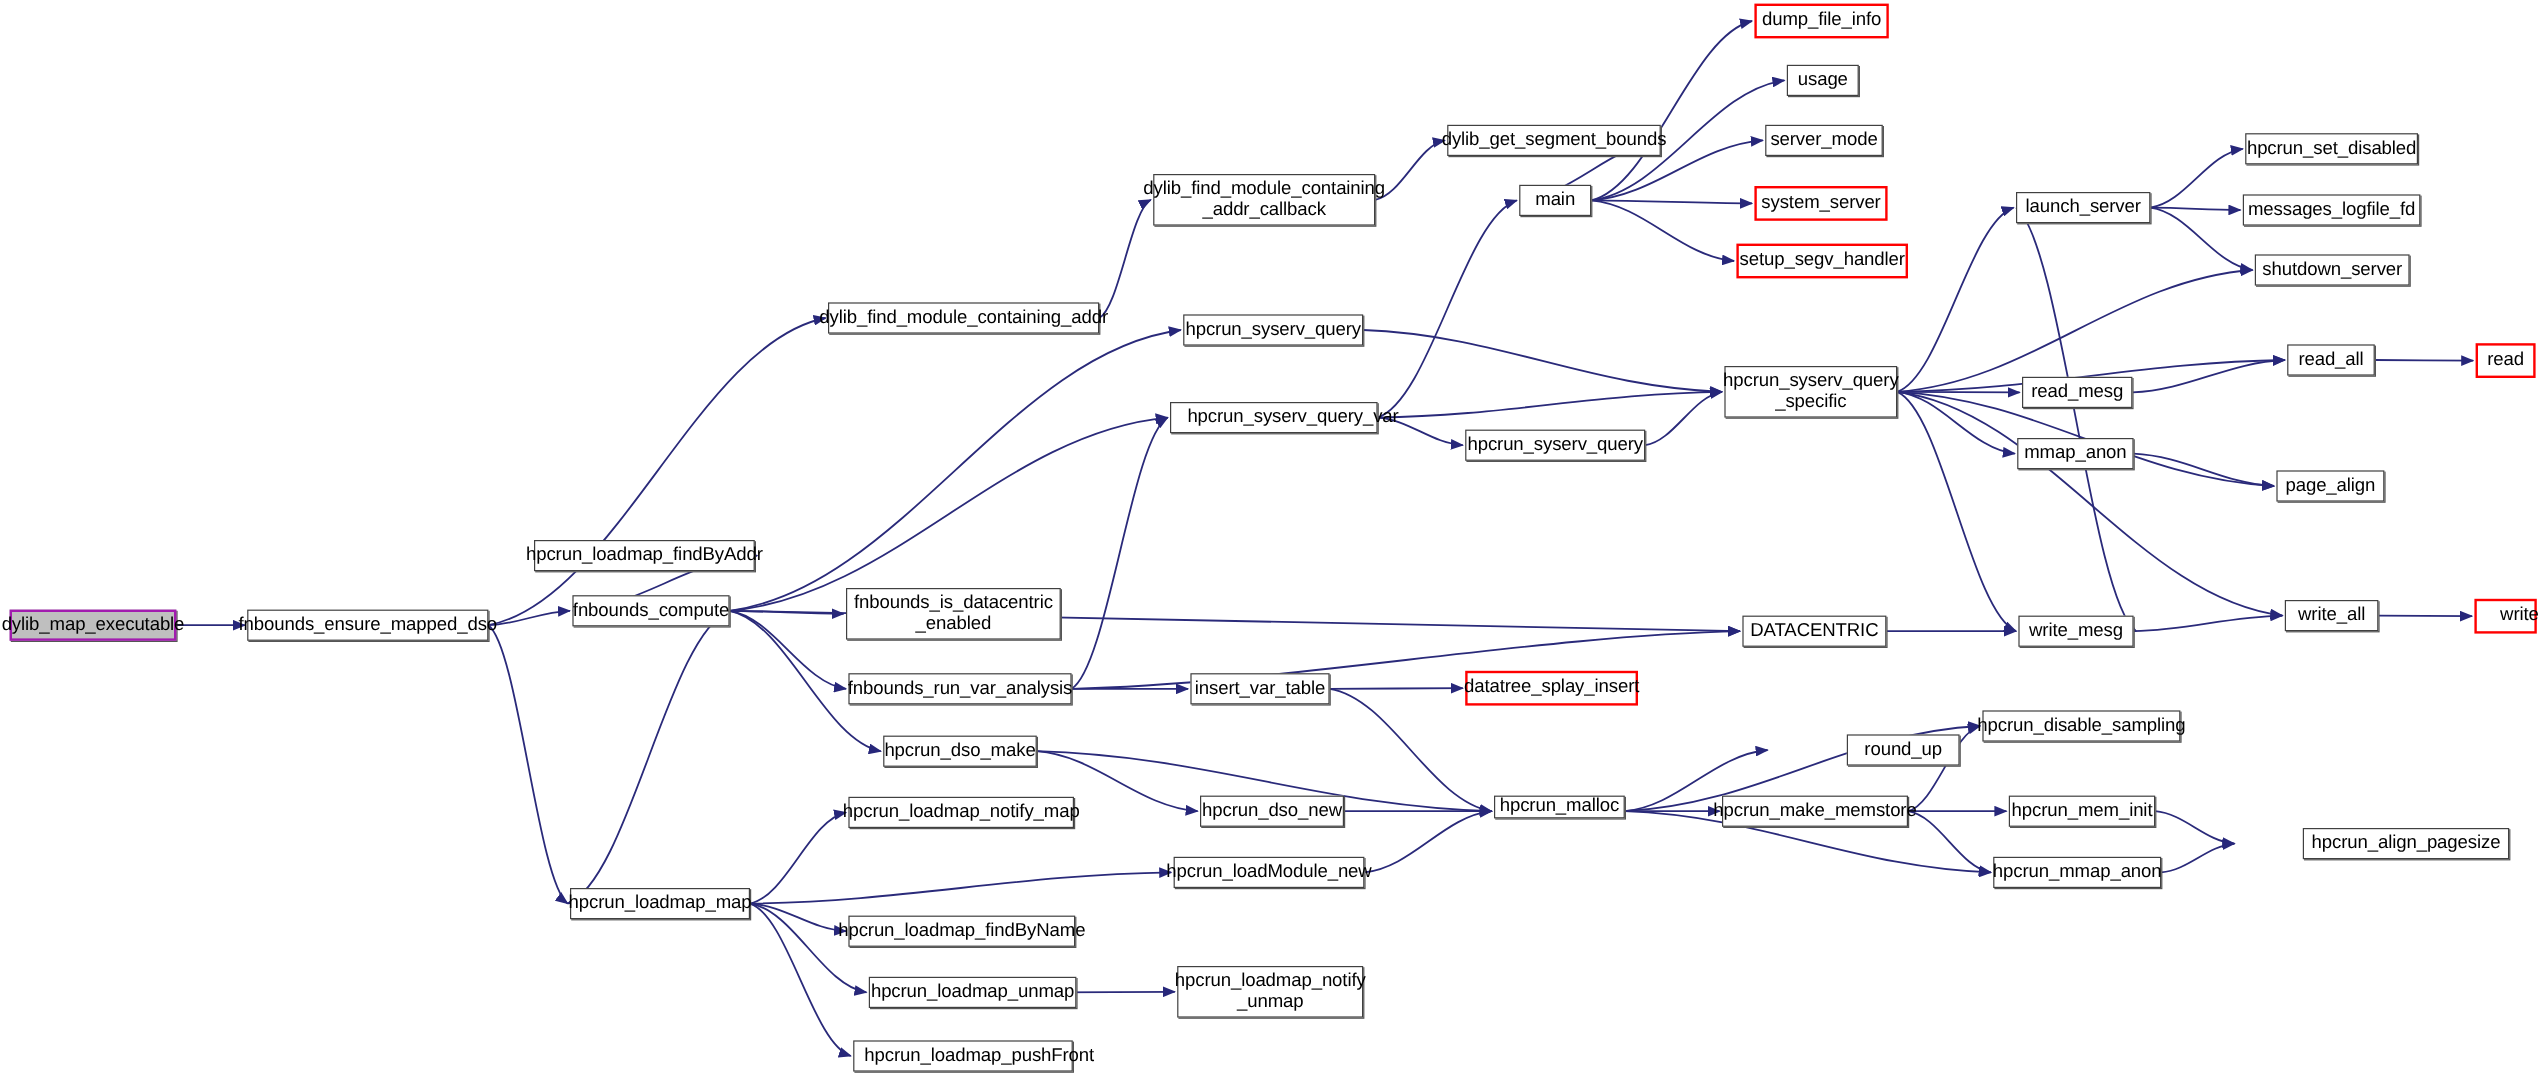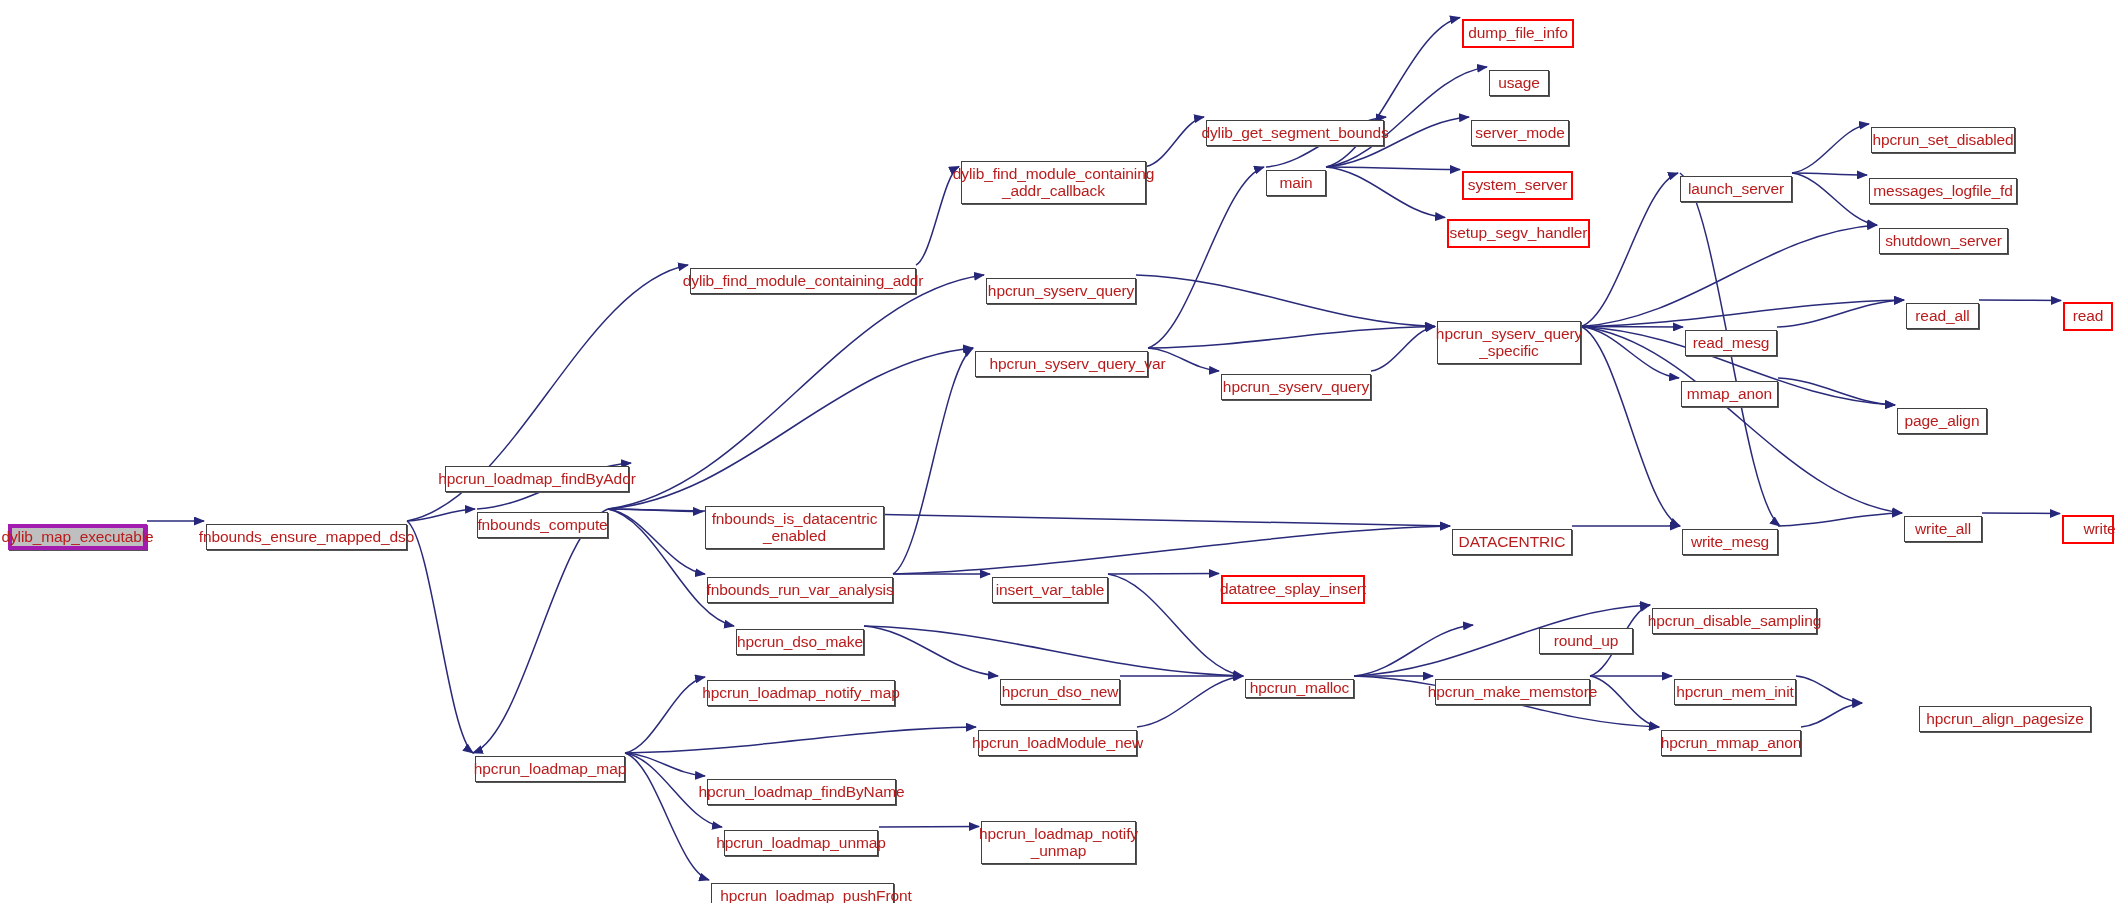--- a/index.html
+++ b/index.html
@@ -22,30 +22,29 @@
     box-sizing:border-box;
     display:flex;
     align-items:center;
     justify-content:center;
     text-align:center;
     background:#ffffff;
     border:1px solid #404040;
     box-shadow:1px 1px 0 0 #555555;
     font-size:15.5px;
     line-height:1.08;
-    color:#b91c1c;
+    color:#000000;
     letter-spacing:-0.1px;
     white-space:pre-line;
     padding:0 4px;
     z-index:5;
-    margin-top:16px;
   }
   .node.root{
     background:#bfbfbf;
-    border:4px solid #a21caf;
+    border:2px solid #a21caf;
   }
   .node.red{
     border:2px solid #ff0000;
     box-shadow:none;
     background:#ffffff;
   }
 </style>
 </head>
 <body>
 
@@ -133,21 +132,21 @@
       <div class="node" style="left: 477px; top: 496px; width: 131px; height: 26px;">fnbounds_compute</div>
       <div class="node" style="left: 705px; top: 490px; width: 179px; height: 43px;">fnbounds_is_datacentric
 _enabled</div>
       <div class="node" style="left: 707px; top: 561px; width: 186px; height: 26px;">fnbounds_run_var_analysis</div>
       <div class="node" style="left: 992px; top: 561px; width: 116px; height: 26px;">insert_var_table</div>
       <div class="node red" style="left: 1221px; top: 559px; width: 144px; height: 29px;">datatree_splay_insert</div>
       <div class="node" style="left: 736px; top: 613px; width: 128px; height: 26px;">hpcrun_dso_make</div>
       <div class="node" style="left: 707px; top: 664px; width: 188px; height: 26px;">hpcrun_loadmap_notify_map</div>
       <div class="node" style="left: 475px; top: 740px; width: 150px; height: 26px;">hpcrun_loadmap_map</div>
       <div class="node" style="left: 707px; top: 763px; width: 189px; height: 26px;">hpcrun_loadmap_findByName</div>
-      <div class="node" style="left: 724px; top: 814px; width: 154px; height: 26px;">hpcrun_loadmap_unmap</div>
+      <div class="node" style="left: 724px; top: 814px; width: 173px; height: 26px;">hpcrun_loadmap_unmap</div>
       <div class="node" style="left: 711px; top: 867px; width: 183px; height: 26px; padding-left: 31px;">hpcrun_loadmap_pushFront</div>
       <div class="node" style="left: 981px; top: 805px; width: 155px; height: 43px;">hpcrun_loadmap_notify
 _unmap</div>
       <div class="node" style="left: 1000px; top: 663px; width: 120px; height: 26px;">hpcrun_dso_new</div>
       <div class="node" style="left: 978px; top: 714px; width: 159px; height: 26px;">hpcrun_loadModule_new</div>
       <div class="node" style="left: 1245px; top: 663px; width: 109px; height: 19px;">hpcrun_malloc</div>
       <div class="node" style="left: 1539px; top: 612px; width: 94px; height: 26px;">round_up</div>
       <div class="node" style="left: 1435px; top: 663px; width: 155px; height: 26px;">hpcrun_make_memstore</div>
       <div class="node" style="left: 1652px; top: 592px; width: 165px; height: 26px;">hpcrun_disable_sampling</div>
       <div class="node" style="left: 1674px; top: 663px; width: 122px; height: 26px;">hpcrun_mem_init</div>

